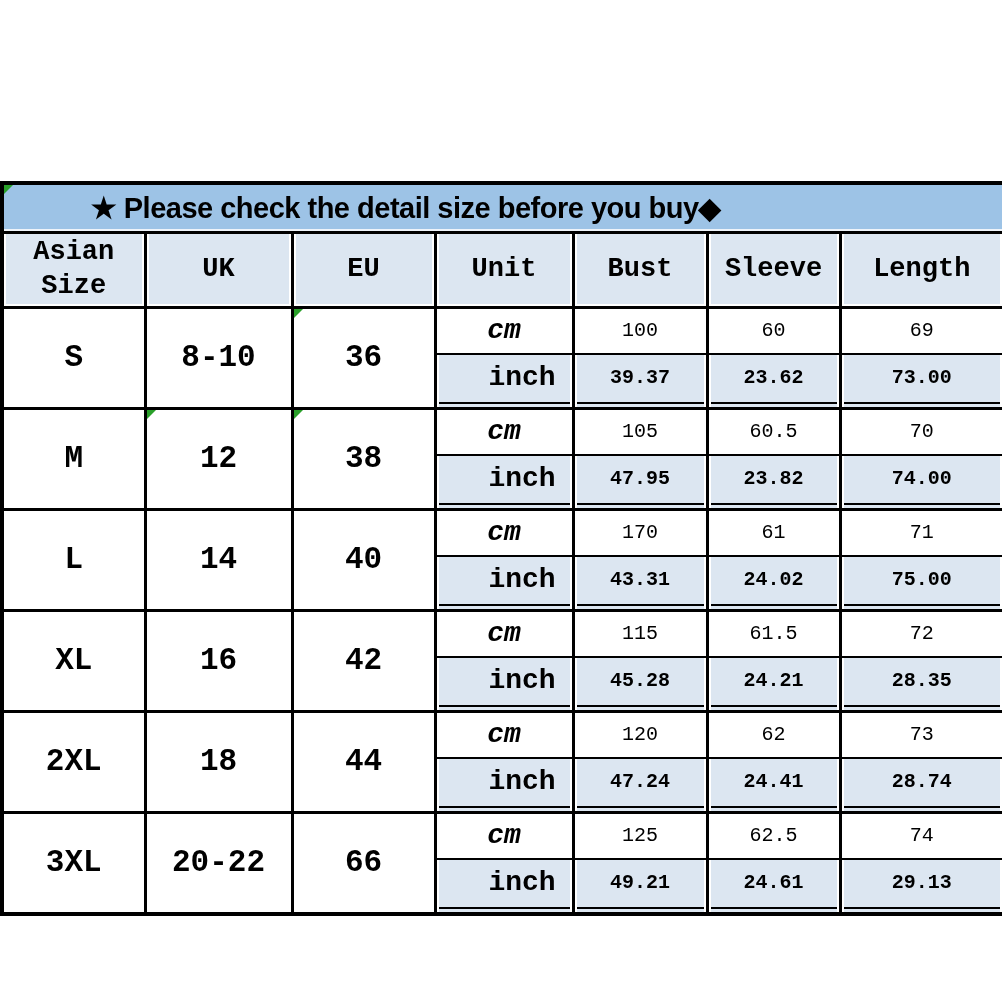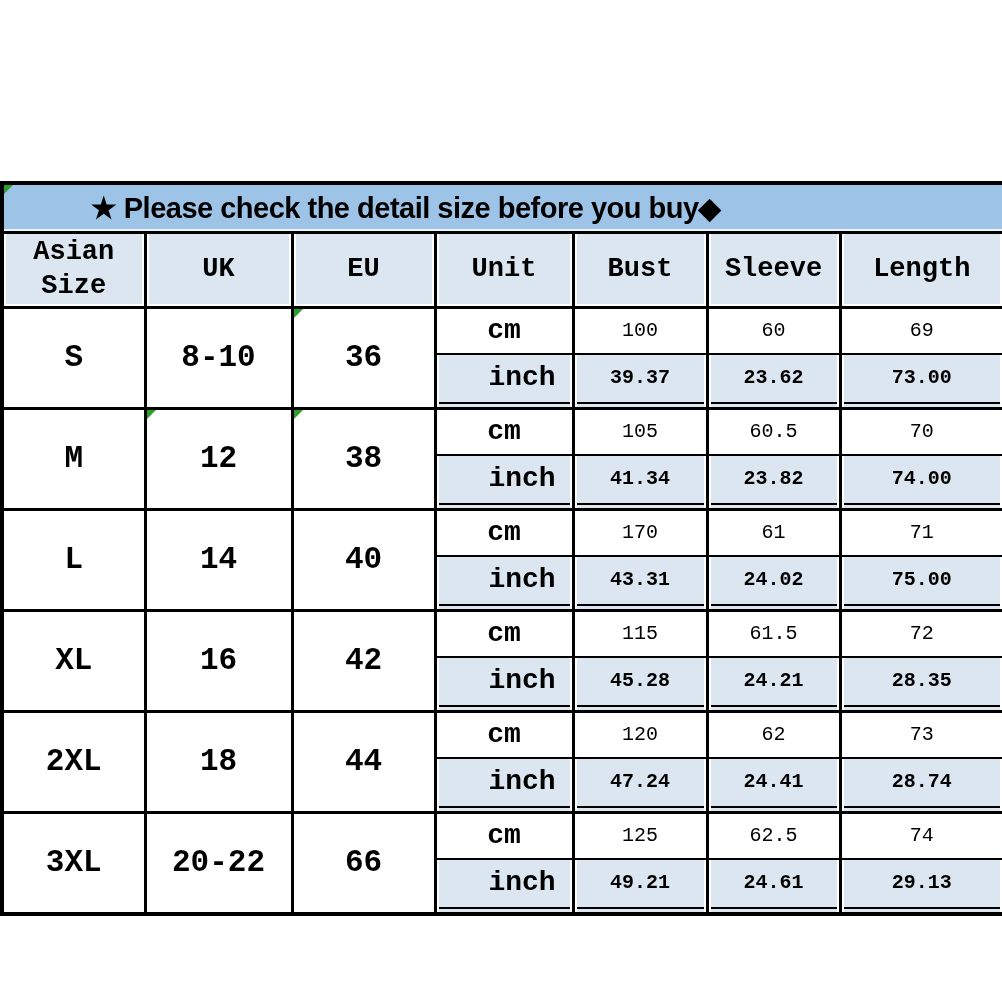--- a/index.html
+++ b/index.html
@@ -64,20 +64,21 @@
     font-size: 31px;
     position: relative;
   }
   
   td.unit-label {
     height: 44px;
     background: #ffffff;
     font-weight: bold;
     font-size: 28px;
     border-bottom-width: 2px;
+    font-style: italic;
   }
   td.num {
     height: 44px;
     background: #ffffff;
     font-weight: normal;
     font-size: 20px;
     border-bottom-width: 2px;
   }
   
   tr.inch-row td {
@@ -170,21 +171,21 @@
         <span class="tri"></span>
         <span>38</span>
       </td>
       <td class="unit-label">cm</td>
       <td class="num">105</td>
       <td class="num">60.5</td>
       <td class="num">70</td>
     </tr>
     <tr class="inch-row">
       <td class="unit-label-inch">inch</td>
-      <td class="num-inch">41.34</td>
+      <td class="num-inch">47.95</td>
       <td class="num-inch">23.82</td>
       <td class="num-inch">74.00</td>
     </tr>
 
     <tr>
       <td class="big" rowspan="2">L</td>
       <td class="big" rowspan="2">14</td>
       <td class="big" rowspan="2">40</td>
       <td class="unit-label">cm</td>
       <td class="num">170</td>

